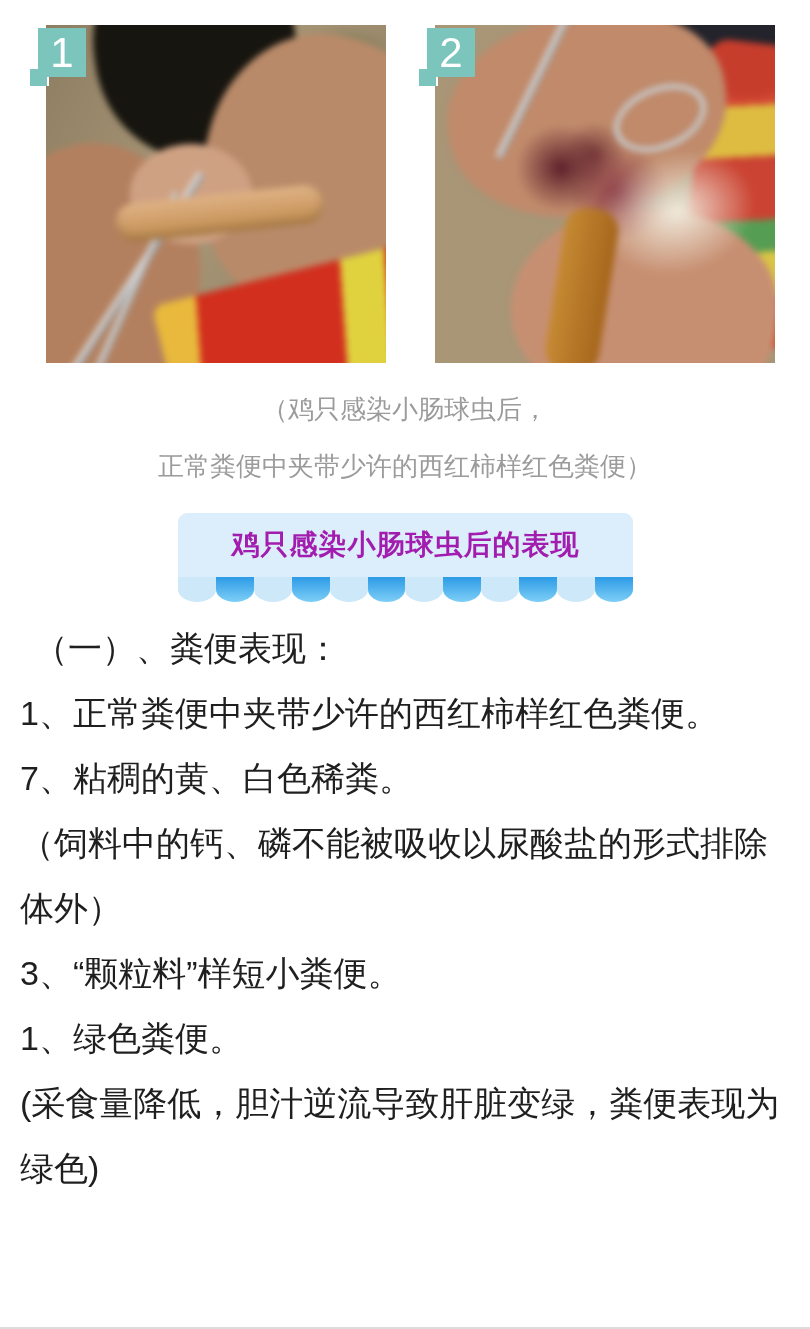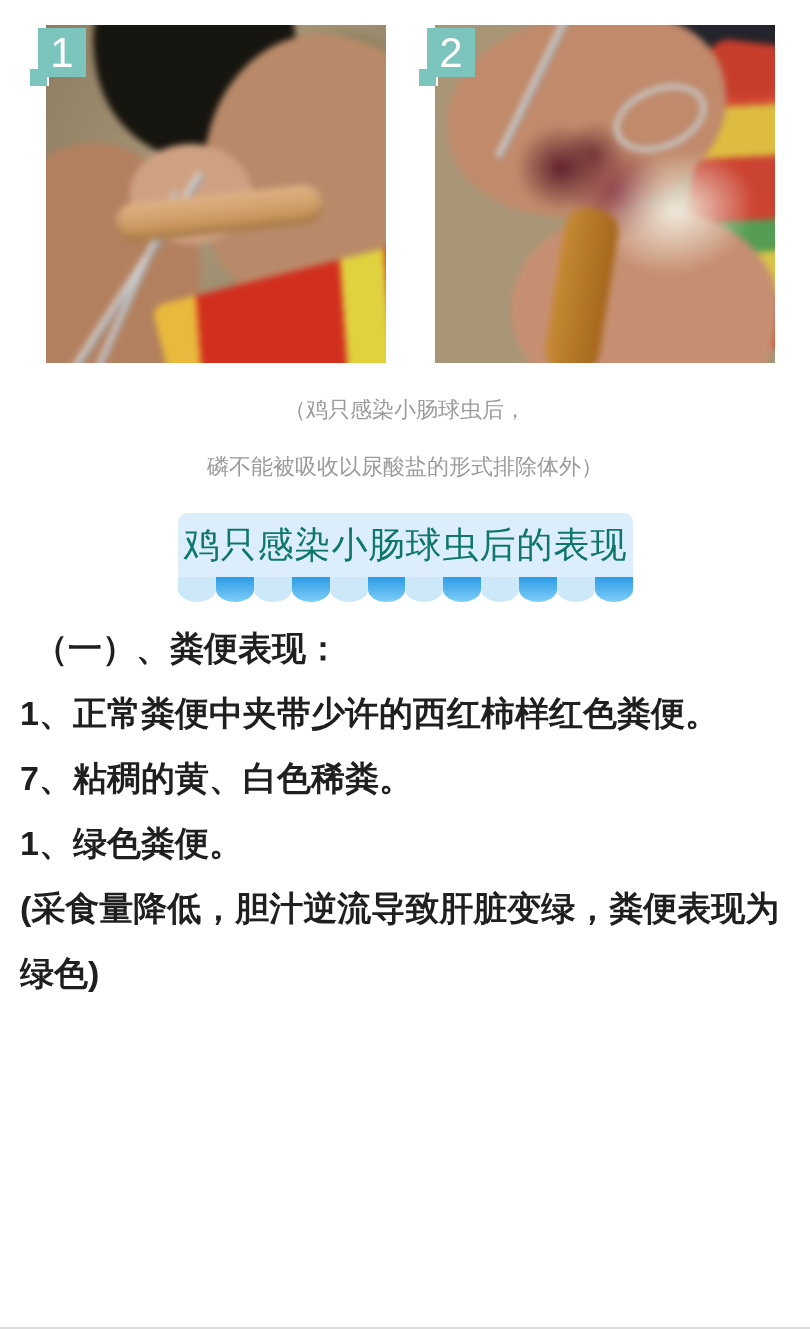--- a/index.html
+++ b/index.html
@@ -76,37 +76,37 @@
   
   .badge { position:absolute; top:3px; left:-8px; width:48px; height:49px;
     background:#7cc5bd; color:#ffffff; z-index:3;
     display:flex; align-items:center; justify-content:center;
     font-size:42px; line-height:1; }
   .badge-sub { position:absolute; top:42px; left:-16px; width:19px; height:19px;
     background:#7cc5bd; border-top:2px solid #ffffff; border-right:2px solid #ffffff; z-index:2; }
 
   
   .caption { position:absolute; top:381px; left:0; width:810px;
-    text-align:center; color:#9b9b9b; font-size:22px; line-height:57px; }
+    text-align:center; color:#9b9b9b; font-size:26px; line-height:57px; }
 
   
   .banner-wrap { position:absolute; top:513px; left:178px; width:455px; }
   .banner { height:64px; background:#dceefb; border-radius:9px 9px 0 0;
     display:flex; align-items:center; justify-content:center; }
-  .banner-title { color:#0f766e; font-size:36px; font-weight:normal; letter-spacing:1px; }
+  .banner-title { color:#a21caf; font-size:28px; font-weight:bold; letter-spacing:1px; }
   .scallops { display:flex; width:455px; }
   .scallop { width:37.9166px; height:25px; border-radius:0 0 50% 50%; }
   .scallop.light { background:#cde8f8; }
   .scallop.dark { background:linear-gradient(180deg,#2d9be6,#7ecff7); }
 
   
   .body-text { position:absolute; top:616px; left:0; width:810px;
     padding:0 26px 0 20px; font-size:34px; line-height:65px; color:#1f1f1f; }
-  .section-heading { font-weight:bold; padding-left:14px; }
-  .para { font-weight:bold; }
+  .section-heading { font-weight:normal; padding-left:14px; }
+  .para { font-weight:normal; }
 
   .bottom-edge { position:absolute; left:0; bottom:0; width:810px; height:2px; background:#dcdcdc; }
 </style>
 </head>
 <body>
 
 <div class="page">
 
   <div class="photos">
 
@@ -148,21 +148,21 @@
       <div class="badge-sub"></div>
       <div class="badge">
         <span>2</span>
       </div>
     </div>
 
   </div>
 
   <div class="caption">
     <div>（鸡只感染小肠球虫后，</div>
-    <div>磷不能被吸收以尿酸盐的形式排除体外）</div>
+    <div>正常粪便中夹带少许的西红柿样红色粪便）</div>
   </div>
 
   <div class="banner-wrap">
     <div class="banner">
       <span class="banner-title">鸡只感染小肠球虫后的表现</span>
     </div>
     <div class="scallops">
       <div class="scallop light"></div>
       <div class="scallop dark"></div>
       <div class="scallop light"></div>
@@ -175,19 +175,21 @@
       <div class="scallop dark"></div>
       <div class="scallop light"></div>
       <div class="scallop dark"></div>
     </div>
   </div>
 
   <div class="body-text">
     <div class="section-heading">（一）、粪便表现：</div>
     <div class="para">1、正常粪便中夹带少许的西红柿样红色粪便。</div>
     <div class="para">7、粘稠的黄、白色稀粪。</div>
+    <div class="para">（饲料中的钙、磷不能被吸收以尿酸盐的形式排除体外）</div>
+    <div class="para">3、“颗粒料”样短小粪便。</div>
     <div class="para">1、绿色粪便。</div>
     <div class="para">(采食量降低，胆汁逆流导致肝脏变绿，粪便表现为绿色)</div>
   </div>
 
   <div class="bottom-edge"></div>
 
 </div>
 
 </body></html>

